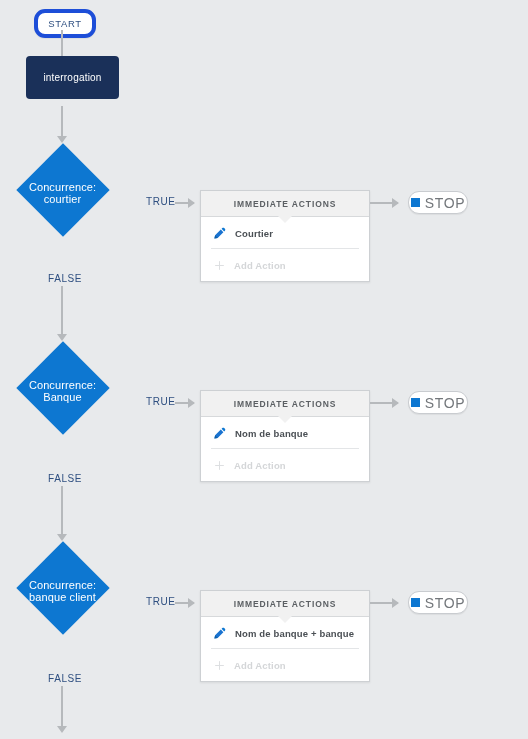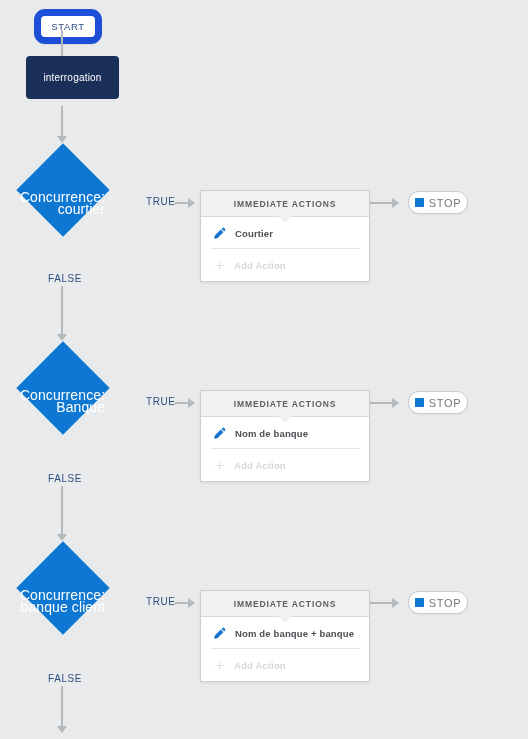--- a/index.html
+++ b/index.html
@@ -22,21 +22,21 @@
 
   
   .node { position: absolute; }
 
   
   .start-pill {
     width: 54px;
     height: 21px;
     border-radius: 11px;
     background: #ffffff;
-    border: 7px solid #1d4ed8;
+    border: 4px solid #1d4ed8;
     box-shadow: 0 1px 1px rgba(0,0,0,0.06);
     display: flex;
     align-items: center;
     justify-content: center;
     font-size: 9.5px;
     letter-spacing: 0.6px;
     color: #2e4f80;
   }
 
   
@@ -62,29 +62,29 @@
     position: absolute;
     left: 0; top: 0;
     width: 66px;
     height: 66px;
     margin: 13.5px 0 0 13.5px;
     background: #0d77d1;
     transform: rotate(45deg);
   }
   .diamond-label {
     position: absolute;
-    left: 0; top: 13px;
+    left: 0; top: 3px;
     width: 93px;
     height: 93px;
     display: flex;
     align-items: center;
     justify-content: center;
-    text-align: right;
+    text-align: center;
     color: #ffffff;
-    font-size: 14px;
+    font-size: 11px;
     line-height: 12px;
     letter-spacing: 0.1px;
     white-space: pre-line;
     pointer-events: none;
   }
 
   
   .action-card {
     width: 168px;
     background: #ffffff;
@@ -183,21 +183,21 @@
     justify-content: center;
     gap: 5px;
   }
   .stop-square {
     width: 9px;
     height: 9px;
     background: #0d77d1;
     display: block;
   }
   .stop-text {
-    font-size: 11px;
+    font-size: 14px;
     letter-spacing: 0.7px;
     color: #73777b;
   }
 
   
   .v-line {
     position: absolute;
     width: 2px;
     background: #b6b9bc;
   }

